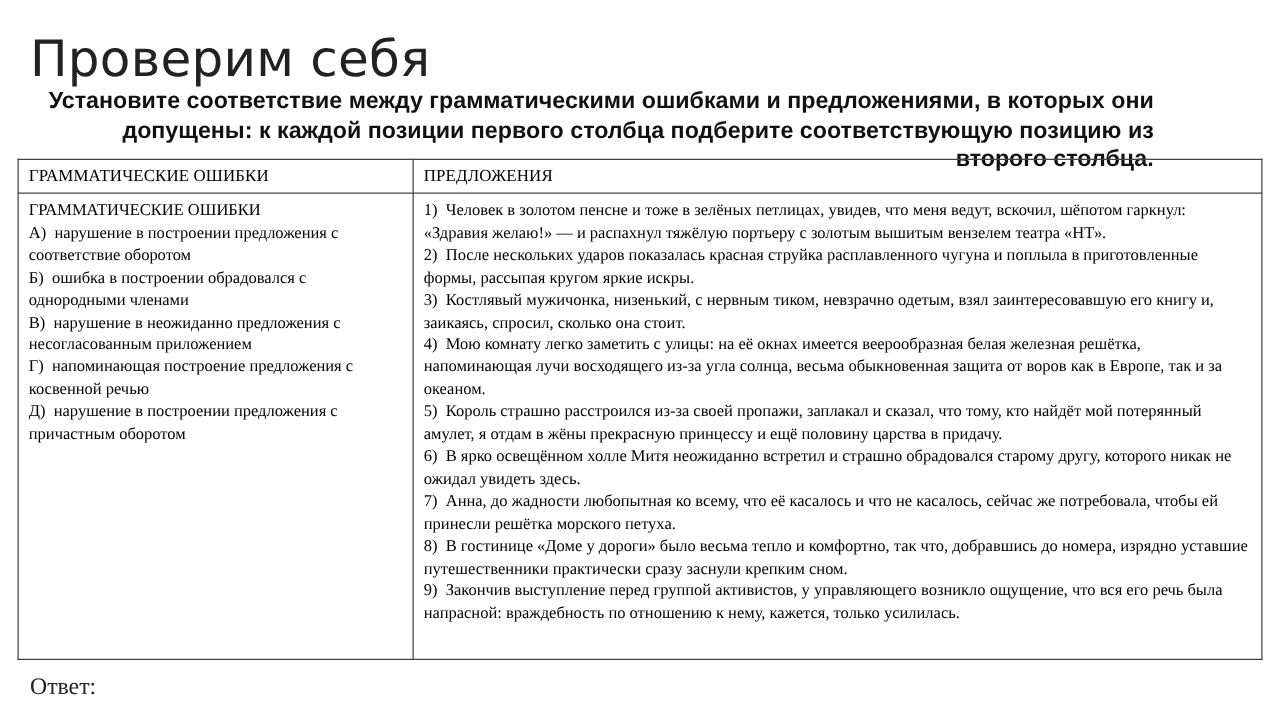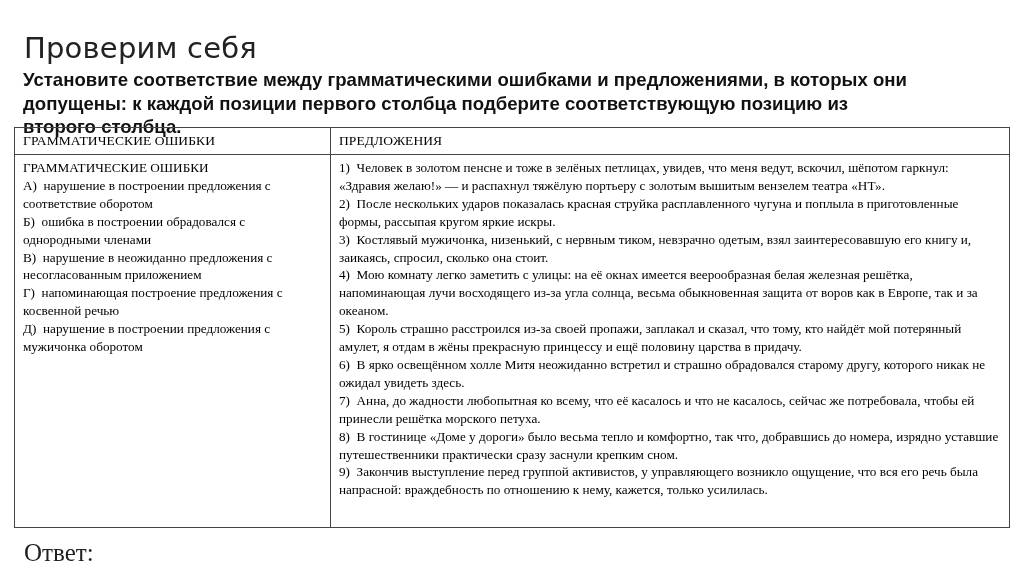--- a/index.html
+++ b/index.html
@@ -1,46 +1,46 @@
 <!DOCTYPE html>
 <html><head>
 <meta charset="utf-8">
 <style>
   html, body { margin:0; padding:0; }
   body { width:1024px; height:574px; background:#ffffff; position:relative; overflow:hidden; color:#1a1a1a; }
-  .title { position:absolute; left:24px; top:28px; font-family:"DejaVu Sans", sans-serif; font-size:29px; font-weight:normal; color:#222; letter-spacing:0.2px; line-height:40px; white-space:nowrap; }
-  .instr { position:absolute; left:23px; top:68px; width:900px; font-family:"Liberation Sans", sans-serif; font-size:18.6px; font-weight:bold; color:#111; line-height:23.5px; }
+  .title { position:absolute; left:24px; top:28px; font-family:"DejaVu Sans", sans-serif; font-size:40px; font-weight:normal; color:#222; letter-spacing:0.2px; line-height:40px; white-space:nowrap; }
+  .instr { position:absolute; left:23px; top:68px; width:900px; font-family:"Liberation Sans", sans-serif; font-size:18.6px; font-weight:bold; color:#111; line-height:23.5px;text-align:right; }
   .tbl { position:absolute; left:14px; top:127px; width:996px; border-collapse:collapse; font-family:"Liberation Serif", serif; font-size:13.2px; color:#000000; }
   .tbl td { border:1.5px solid #444; vertical-align:top; padding:0 8px; }
   .tbl .hdr td { height:25px; line-height:26px; font-size:13.5px; letter-spacing:0.1px; }
   .c1 { width:299px; }
   .body-cell { padding-top:4px !important; height:368px; line-height:17.9px; }
   .line { display:block; }
-  .answer { position:absolute; left:24px; top:539px; font-family:"Liberation Serif", serif; font-size:25px; color:#222; }
+  .answer { position:absolute; left:24px; top:539px; font-family:"Liberation Serif", serif; font-size:19px; color:#222; }
 </style>
 </head>
 <body>
 
 <div class="title">Проверим себя</div>
 <div class="instr">Установите соответствие между грамматическими ошибками и предложениями, в которых они допущены: к каждой позиции первого столбца подберите соответствующую позицию из второго столбца.</div>
 
 <table class="tbl">
   <tbody>
       <tr class="hdr">
     <td class="c1">ГРАММАТИЧЕСКИЕ ОШИБКИ</td>
     <td>ПРЕДЛОЖЕНИЯ</td>
   </tr>
   <tr>
     <td class="c1 body-cell">
       <span class="line">ГРАММАТИЧЕСКИЕ ОШИБКИ</span>
       <span class="line"><span>А)</span>&nbsp; <span>нарушение в построении предложения с соответствие оборотом</span></span>
       <span class="line"><span>Б)</span>&nbsp; <span>ошибка в построении обрадовался с однородными членами</span></span>
       <span class="line"><span>В)</span>&nbsp; <span>нарушение в неожиданно предложения с несогласованным приложением</span></span>
       <span class="line"><span>Г)</span>&nbsp; <span>напоминающая построение предложения с косвенной речью</span></span>
-      <span class="line"><span>Д)</span>&nbsp; <span>нарушение в построении предложения с мужичонка оборотом</span></span>
+      <span class="line"><span>Д)</span>&nbsp; <span>нарушение в построении предложения с причастным оборотом</span></span>
     </td>
     <td class="body-cell">
       <span class="line"><span>1)</span>&nbsp; <span>Человек в золотом пенсне и тоже в зелёных петлицах, увидев, что меня ведут, вскочил, шёпотом гаркнул: «Здравия желаю!» — и распахнул тяжёлую портьеру с золотым вышитым вензелем театра «НТ».</span></span>
       <span class="line"><span>2)</span>&nbsp; <span>После нескольких ударов показалась красная струйка расплавленного чугуна и поплыла в приготовленные формы, рассыпая кругом яркие искры.</span></span>
       <span class="line"><span>3)</span>&nbsp; <span>Костлявый мужичонка, низенький, с нервным тиком, невзрачно одетым, взял заинтересовавшую его книгу и, заикаясь, спросил, сколько она стоит.</span></span>
       <span class="line"><span>4)</span>&nbsp; <span>Мою комнату легко заметить с улицы: на её окнах имеется веерообразная белая железная решётка, напоминающая лучи восходящего из-за угла солнца, весьма обыкновенная защита от воров как в Европе, так и за океаном.</span></span>
       <span class="line"><span>5)</span>&nbsp; <span>Король страшно расстроился из-за своей пропажи, заплакал и сказал, что тому, кто найдёт мой потерянный амулет, я отдам в жёны прекрасную принцессу и ещё половину царства в придачу.</span></span>
       <span class="line"><span>6)</span>&nbsp; <span>В ярко освещённом холле Митя неожиданно встретил и страшно обрадовался старому другу, которого никак не ожидал увидеть здесь.</span></span>
       <span class="line"><span>7)</span>&nbsp; <span>Анна, до жадности любопытная ко всему, что её касалось и что не касалось, сейчас же потребовала, чтобы ей принесли решётка морского петуха.</span></span>
       <span class="line"><span>8)</span>&nbsp; <span>В гостинице «Доме у дороги» было весьма тепло и комфортно, так что, добравшись до номера, изрядно уставшие путешественники практически сразу заснули крепким сном.</span></span>

